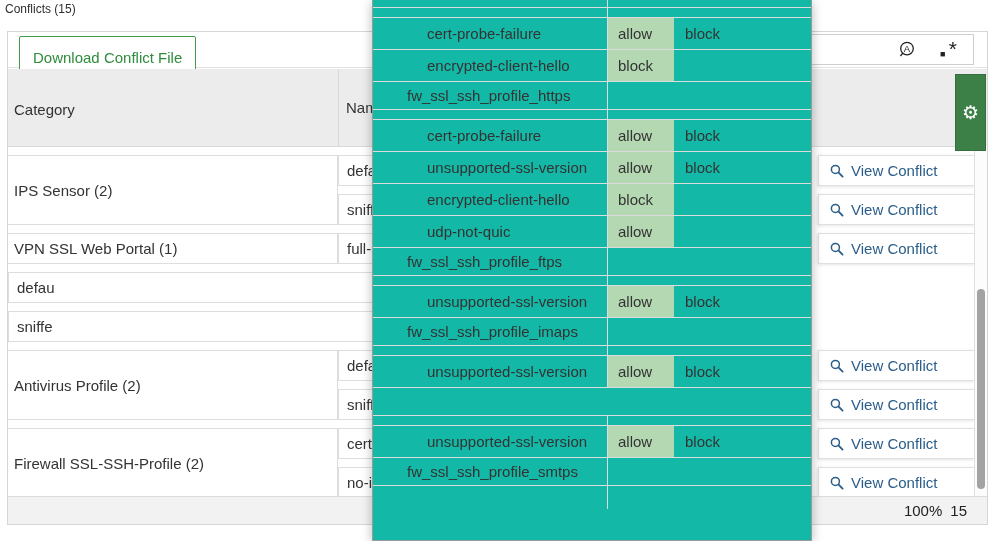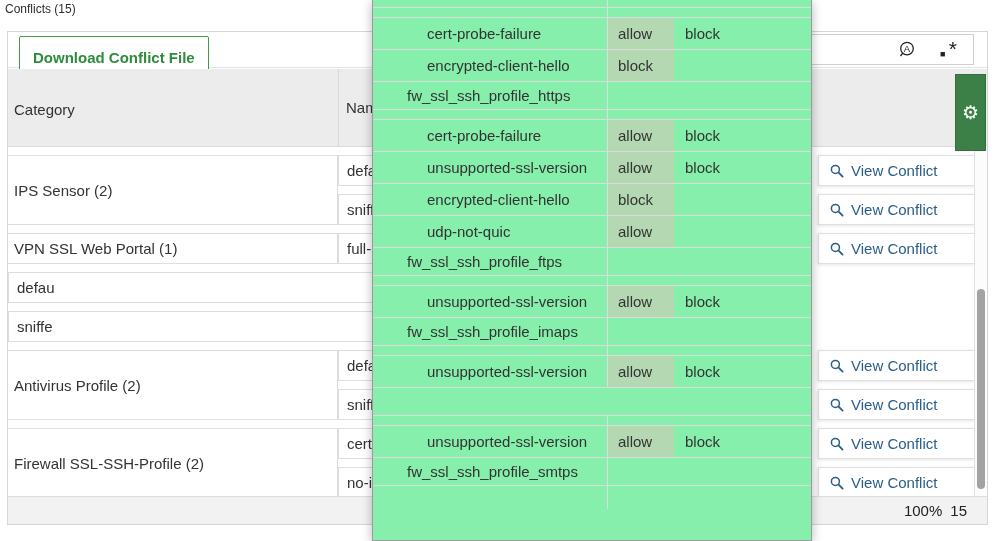--- a/index.html
+++ b/index.html
@@ -8,21 +8,21 @@
 
   .title { position:absolute; left:5px; top:2px; font-size:12px; color:#2f2f2f; }
 
   .panel { position:absolute; left:7px; top:31px; width:981px; height:494px;
     border:1px solid #d6d6d6; background:#fff; }
 
   
   .toolbar { position:absolute; left:0; top:0; right:0; height:36px; border-bottom:1px solid #e3e3e3; background:#fff; }
   .dl-btn { position:absolute; left:11px; top:4px; height:43px; padding:0 13px;
     background:#fff; border:1px solid #3f9a4b; color:#2e8c3c; font-size:15px;
-    font-family:"Liberation Sans",sans-serif; border-radius:2px; cursor:pointer;font-weight:bold; }
+    font-family:"Liberation Sans",sans-serif; border-radius:2px; cursor:pointer; }
   .search-box { position:absolute; right:13px; top:2px; width:200px; height:31px;
     border:1px solid #cfcfcf; background:#fff; display:flex; align-items:center;
     justify-content:flex-end; gap:24px; padding-right:16px; }
   .rx { position:relative; width:17px; height:18px; display:inline-block; }
   .rx-dot { position:absolute; left:0; bottom:0; font-size:9px; color:#222; }
   .rx-star { position:absolute; right:0; top:-4px; font-size:21px; color:#222; }
 
   
   .thead { position:absolute; left:0; top:37px; right:0; height:78px; background:#ececec; border-bottom:1px solid #d9d9d9; }
   .th-cat { position:absolute; left:6px; top:4px; bottom:0; display:flex; align-items:center; }
@@ -53,21 +53,21 @@
     gap:8px; padding-right:20px; font-size:15px; color:#222; }
 
   
   .vscroll { position:absolute; right:0; top:114px; bottom:28px; width:13px;
     background:#fcfcfc; border-left:1px solid #e0e0e0; }
   .vthumb { position:absolute; left:2px; right:2px; top:143px; height:200px;
     background:#a3a3a3; border-radius:5px; }
 
   
   .overlay { position:absolute; left:372px; top:0; width:440px; height:541px;
-    background:#86efac; border:1px solid #9b9b9b; border-top:none;
+    background:#14b8a6; border:1px solid #9b9b9b; border-top:none;
     box-shadow:0 2px 10px rgba(0,0,0,0.28); overflow:hidden; z-index:10; }
   .orow { display:flex; align-items:stretch; border-bottom:1px solid #dcdcdc; }
   .orow .c1 { width:235px; border-right:1px solid #dcdcdc; display:flex; align-items:center;
     white-space:nowrap; overflow:hidden; }
   .orow .c2 { width:66px; display:flex; align-items:center; padding-left:10px; }
   .orow .c3 { flex:1; display:flex; align-items:center; padding-left:11px; }
   .orow.data { height:32px; }
   .orow.data .c1 { padding-left:54px; }
   .orow.section { height:28px; }
   .orow.section .c1 { padding-left:34px; }

